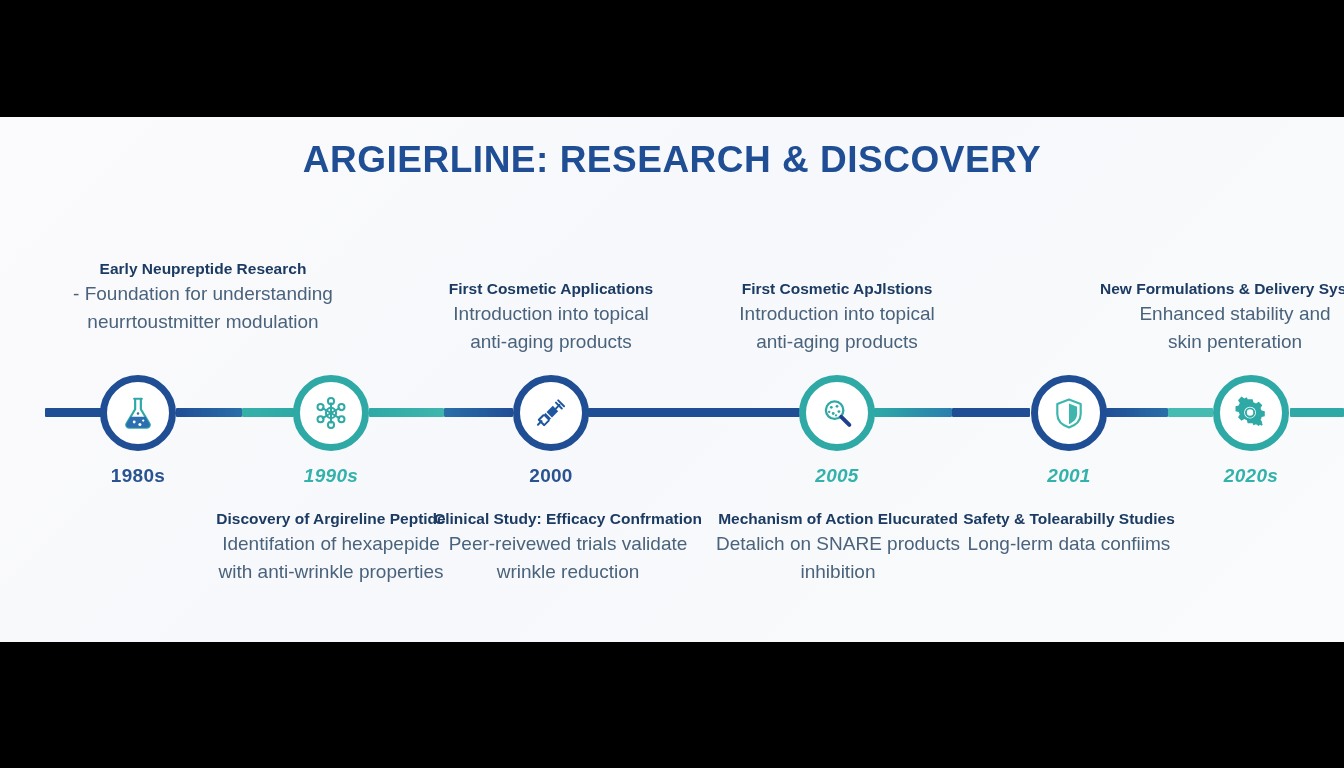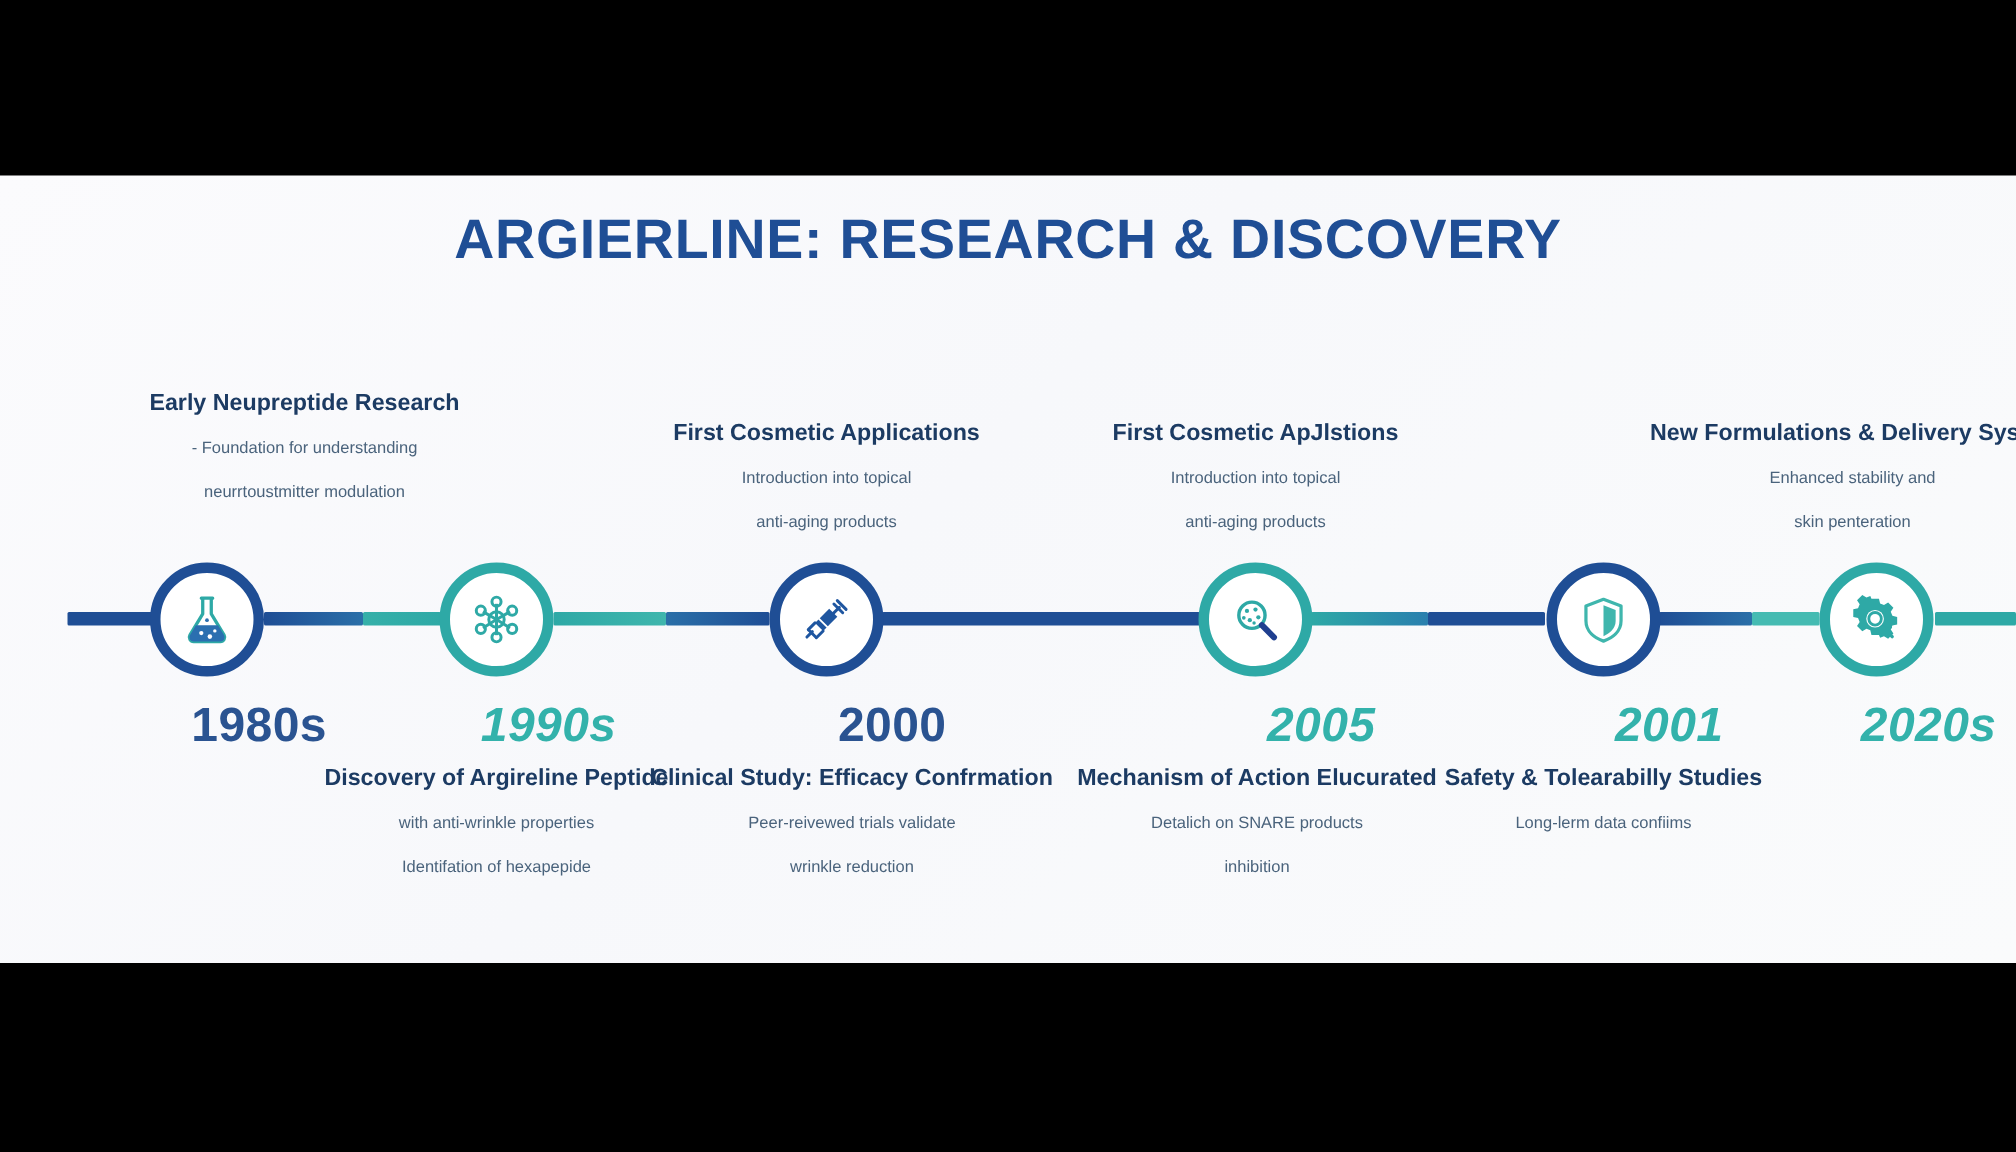--- a/index.html
+++ b/index.html
@@ -89,22 +89,22 @@
     align-items: center;
     justify-content: center;
   }
   .node.teal { border-color: #2ea9a6; }
   .node svg { display: block; }
 
   .year {
     position: absolute;
     top: 348px;
     width: 160px;
-    text-align: right;
-    font-size: 32px;
+    text-align: center;
+    font-size: 19px;
     font-weight: bold;
     letter-spacing: 0.3px;
     color: #2a5391;
   }
   .year.teal { color: #33b2ab; font-style: italic; }
 
   
   .caption {
     position: absolute;
     width: 270px;
@@ -112,22 +112,22 @@
     color: #3f5871;
   }
   .caption .c-title {
     font-size: 15.5px;
     font-weight: bold;
     color: #1c3b63;
     line-height: 1.25;
     white-space: nowrap;
   }
   .caption .c-body {
-    margin-top: 14px;
-    font-size: 11px;
+    margin-top: 3px;
+    font-size: 19px;
     line-height: 1.32;
     color: #4a637c;
   }
   .caption.above { bottom: auto; }
 </style>
 </head>
 <body>
 
 <div class="stage">
 
@@ -186,22 +186,22 @@
             <circle cx="31" cy="26.6" r="3.2"></circle>
             <circle cx="20" cy="32.5" r="3.2"></circle>
             <circle cx="9" cy="26.6" r="3.2"></circle>
             <circle cx="9" cy="13.8" r="3.2"></circle>
           </g>
         </svg>
       </div>
       <div class="year teal" style="left:251px;">1990s</div>
       <div class="caption" style="left:196px; top:392px;">
         <div class="c-title">Discovery of Argireline Peptide</div>
+        <div class="c-body">Identifation of hexapepide</div>
         <div class="c-body">with anti-wrinkle properties</div>
-        <div class="c-body">Identifation of hexapepide</div>
       </div>
 
       <div class="node" style="left:513px;">
         <svg width="36" height="36" viewBox="0 0 40 40">
           <g stroke="#1f56a0" stroke-width="2.2" fill="none" stroke-linecap="round">
             <line x1="25.5" y1="8.5" x2="32" y2="15"></line>
             <line x1="28" y1="6" x2="34.5" y2="12.5"></line>
             <line x1="29.5" y1="11" x2="19" y2="21.5"></line>
             <path d="M11.5 22.5 l6 6 l10.5 -10.5 l-6 -6 z" fill="#1f56a0" stroke="none"></path>
             <line x1="14.5" y1="19.5" x2="20.5" y2="25.5" stroke="#ffffff" stroke-width="1.4"></line>

